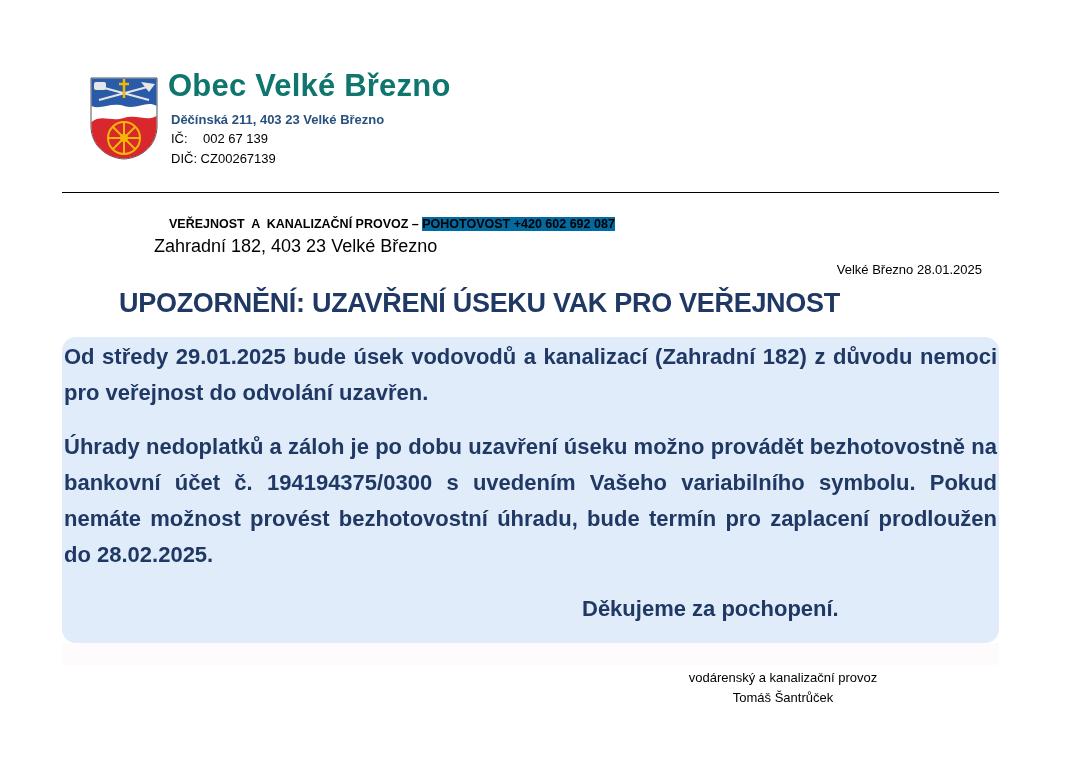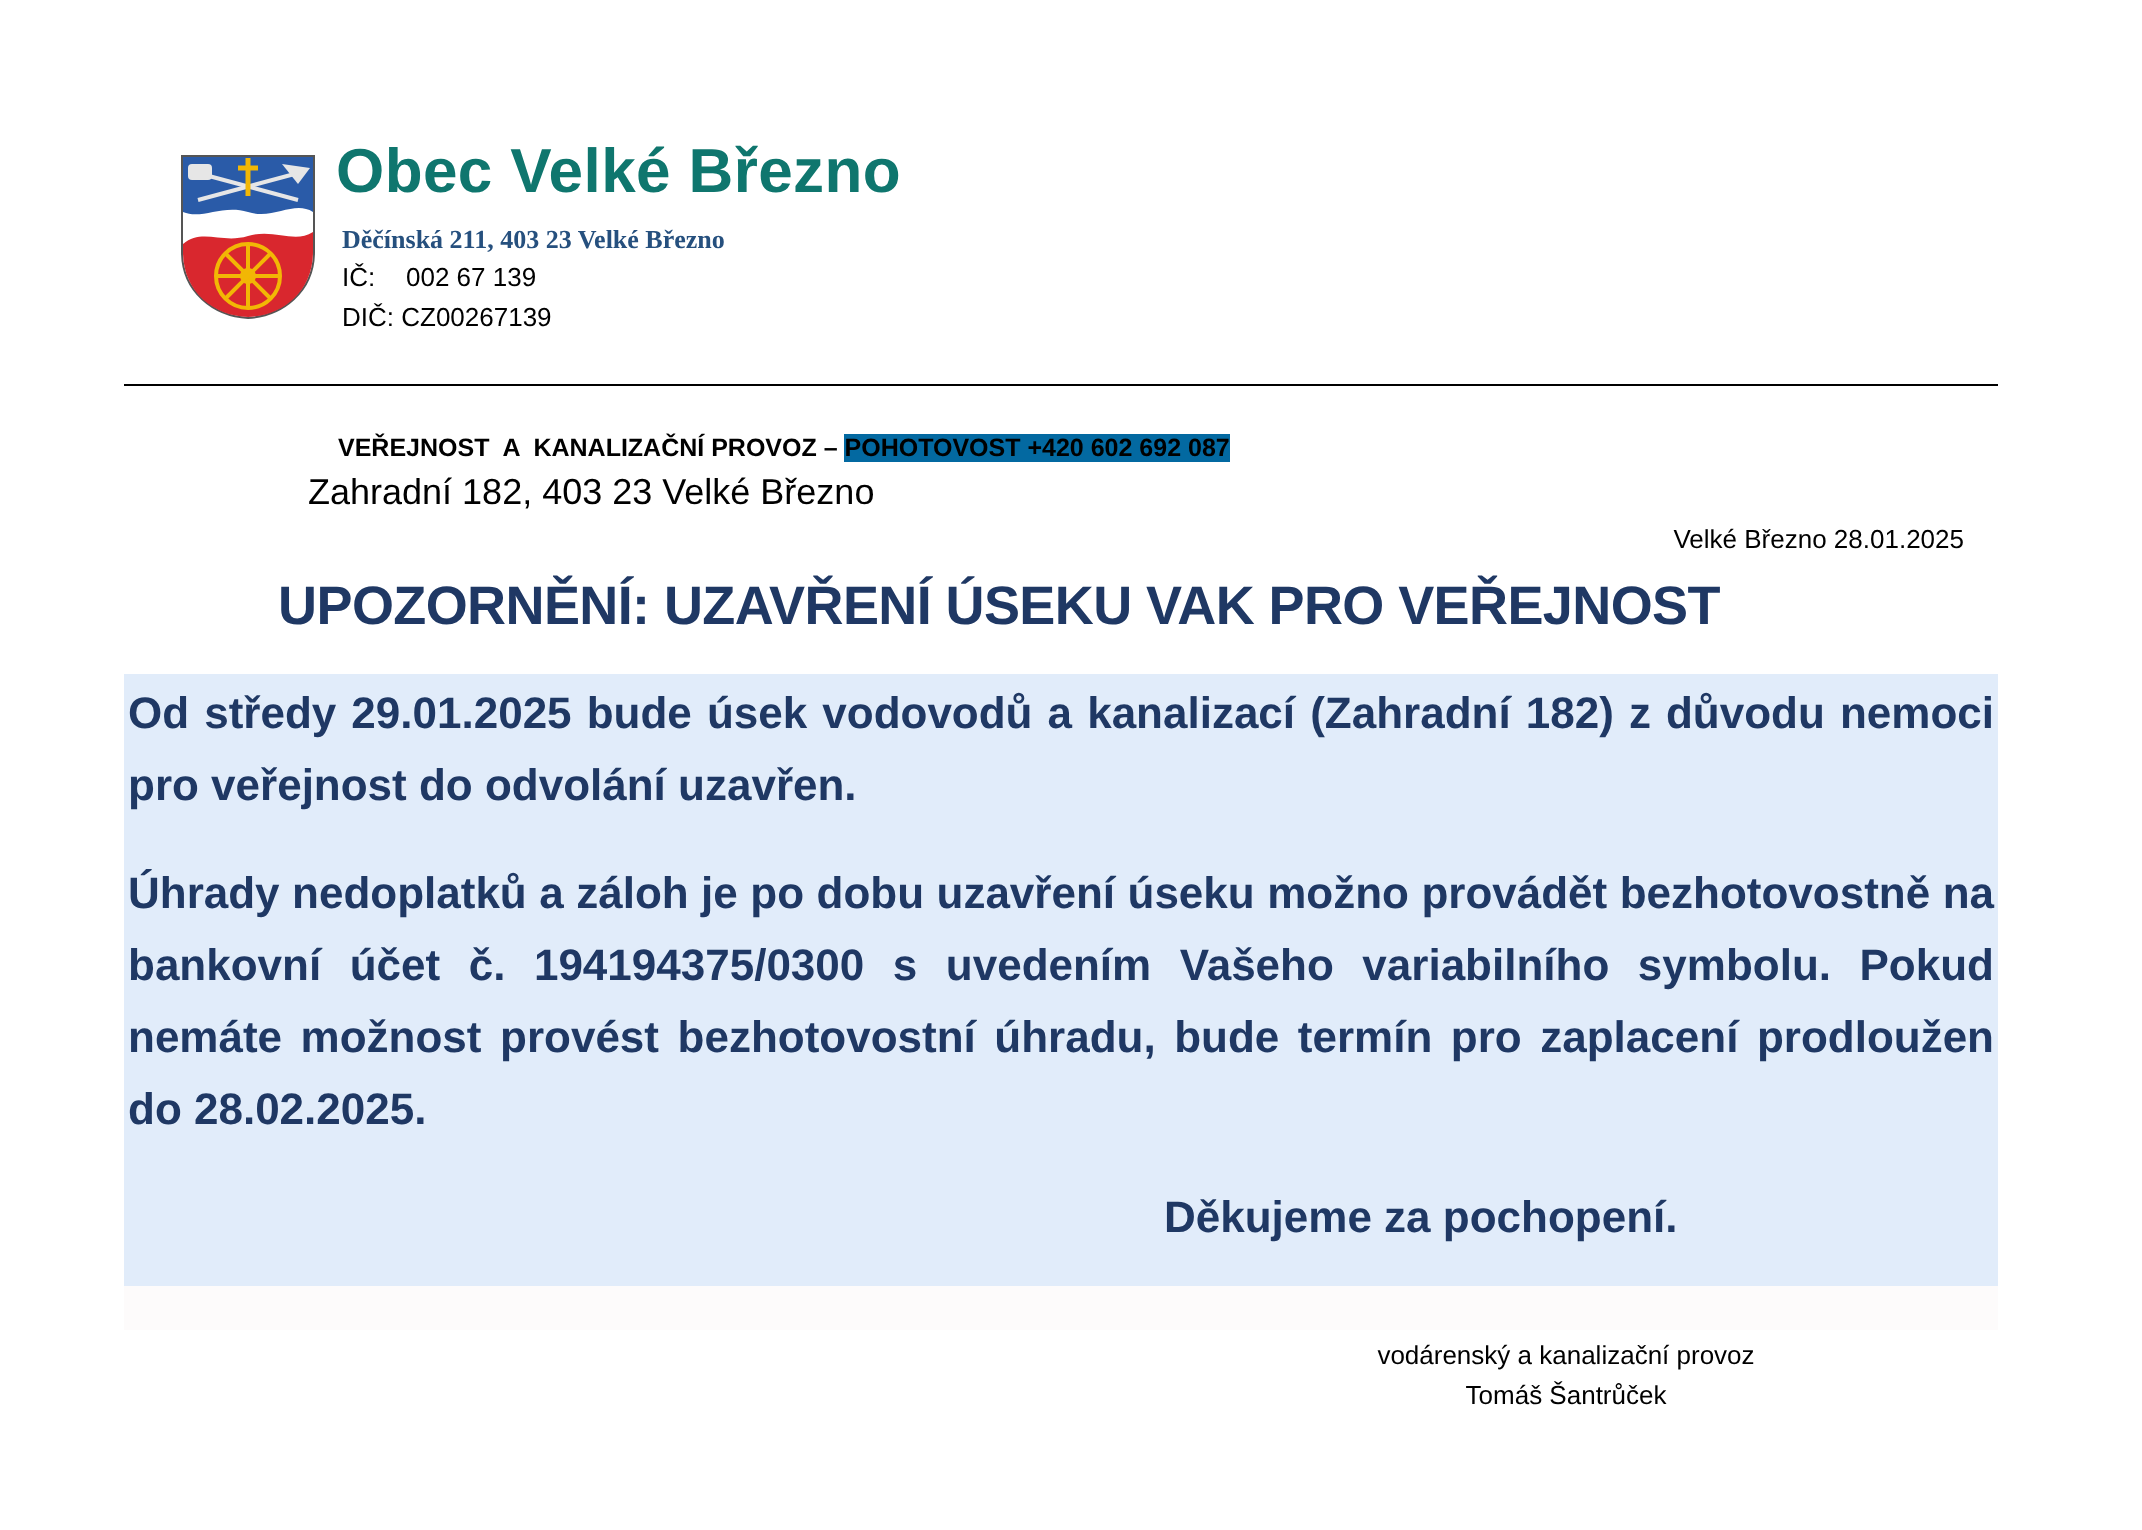--- a/index.html
+++ b/index.html
@@ -8,38 +8,38 @@
       font-family: "Liberation Sans", "DejaVu Sans", sans-serif; color: #000;
       overflow: hidden;
     }
     .crest { position: absolute; left: 89px; top: 76px; width: 70px; height: 84px; }
     .org-name {
       position: absolute; left: 168px; top: 68px; font-size: 31px; font-weight: bold;
       color: #0f766e; letter-spacing: 0.2px; white-space: nowrap;
     }
     .org-address {
       position: absolute; left: 171px; top: 112px; font-size: 13px; font-weight: bold;
-      color: #26507e; white-space: nowrap; font-family: Liberation Serif, serif;
+      color: #26507e; white-space: nowrap;
     }
     .org-ic { position: absolute; left: 171px; top: 131px; font-size: 13px; white-space: nowrap; }
     .org-ic .lbl { display: inline-block; width: 32px; }
     .org-dic { position: absolute; left: 171px; top: 151px; font-size: 13px; white-space: nowrap; }
     .divider { position: absolute; left: 62px; top: 192px; width: 937px; height: 1px; background: #000; }
     .dept-line {
       position: absolute; left: 169px; top: 217px; font-size: 12.5px; font-weight: bold; white-space: pre;
     }
     .dept-line .hl { background: #0369a1; }
     .dept-addr { position: absolute; left: 154px; top: 236px; font-size: 18px; white-space: nowrap; }
     .date { position: absolute; right: 89px; top: 262px; font-size: 13px; white-space: nowrap; }
     .title {
       position: absolute; left: 0; width: 959px; top: 288px; text-align: center;
-      font-size: 27px; font-weight: bold; color: #1f3864; letter-spacing: -0.3px; white-space: nowrap; margin-left: 20px;
+      font-size: 27px; font-weight: bold; color: #1f3864; letter-spacing: -0.3px; white-space: nowrap;
     }
     .notice {
-      position: absolute; left: 62px; top: 337px; width: 937px; height: 306px; background: #e1ecfa;
+      position: absolute; left: 62px; top: 337px; width: 937px; height: 306px; background: #e1ecfa; border-radius: 14px;
     }
     .notice-fade {
       position: absolute; left: 62px; top: 643px; width: 937px; height: 22px; background: #fdfbfb;
     }
     .notice p {
       margin: 0; position: absolute; left: 2px; width: 933px; color: #1f3864;
       font-size: 22px; font-weight: bold; line-height: 36px; text-align: justify;
     }
     .notice .p1 { top: 2px; }
     .notice .p2 { top: 92px; }

